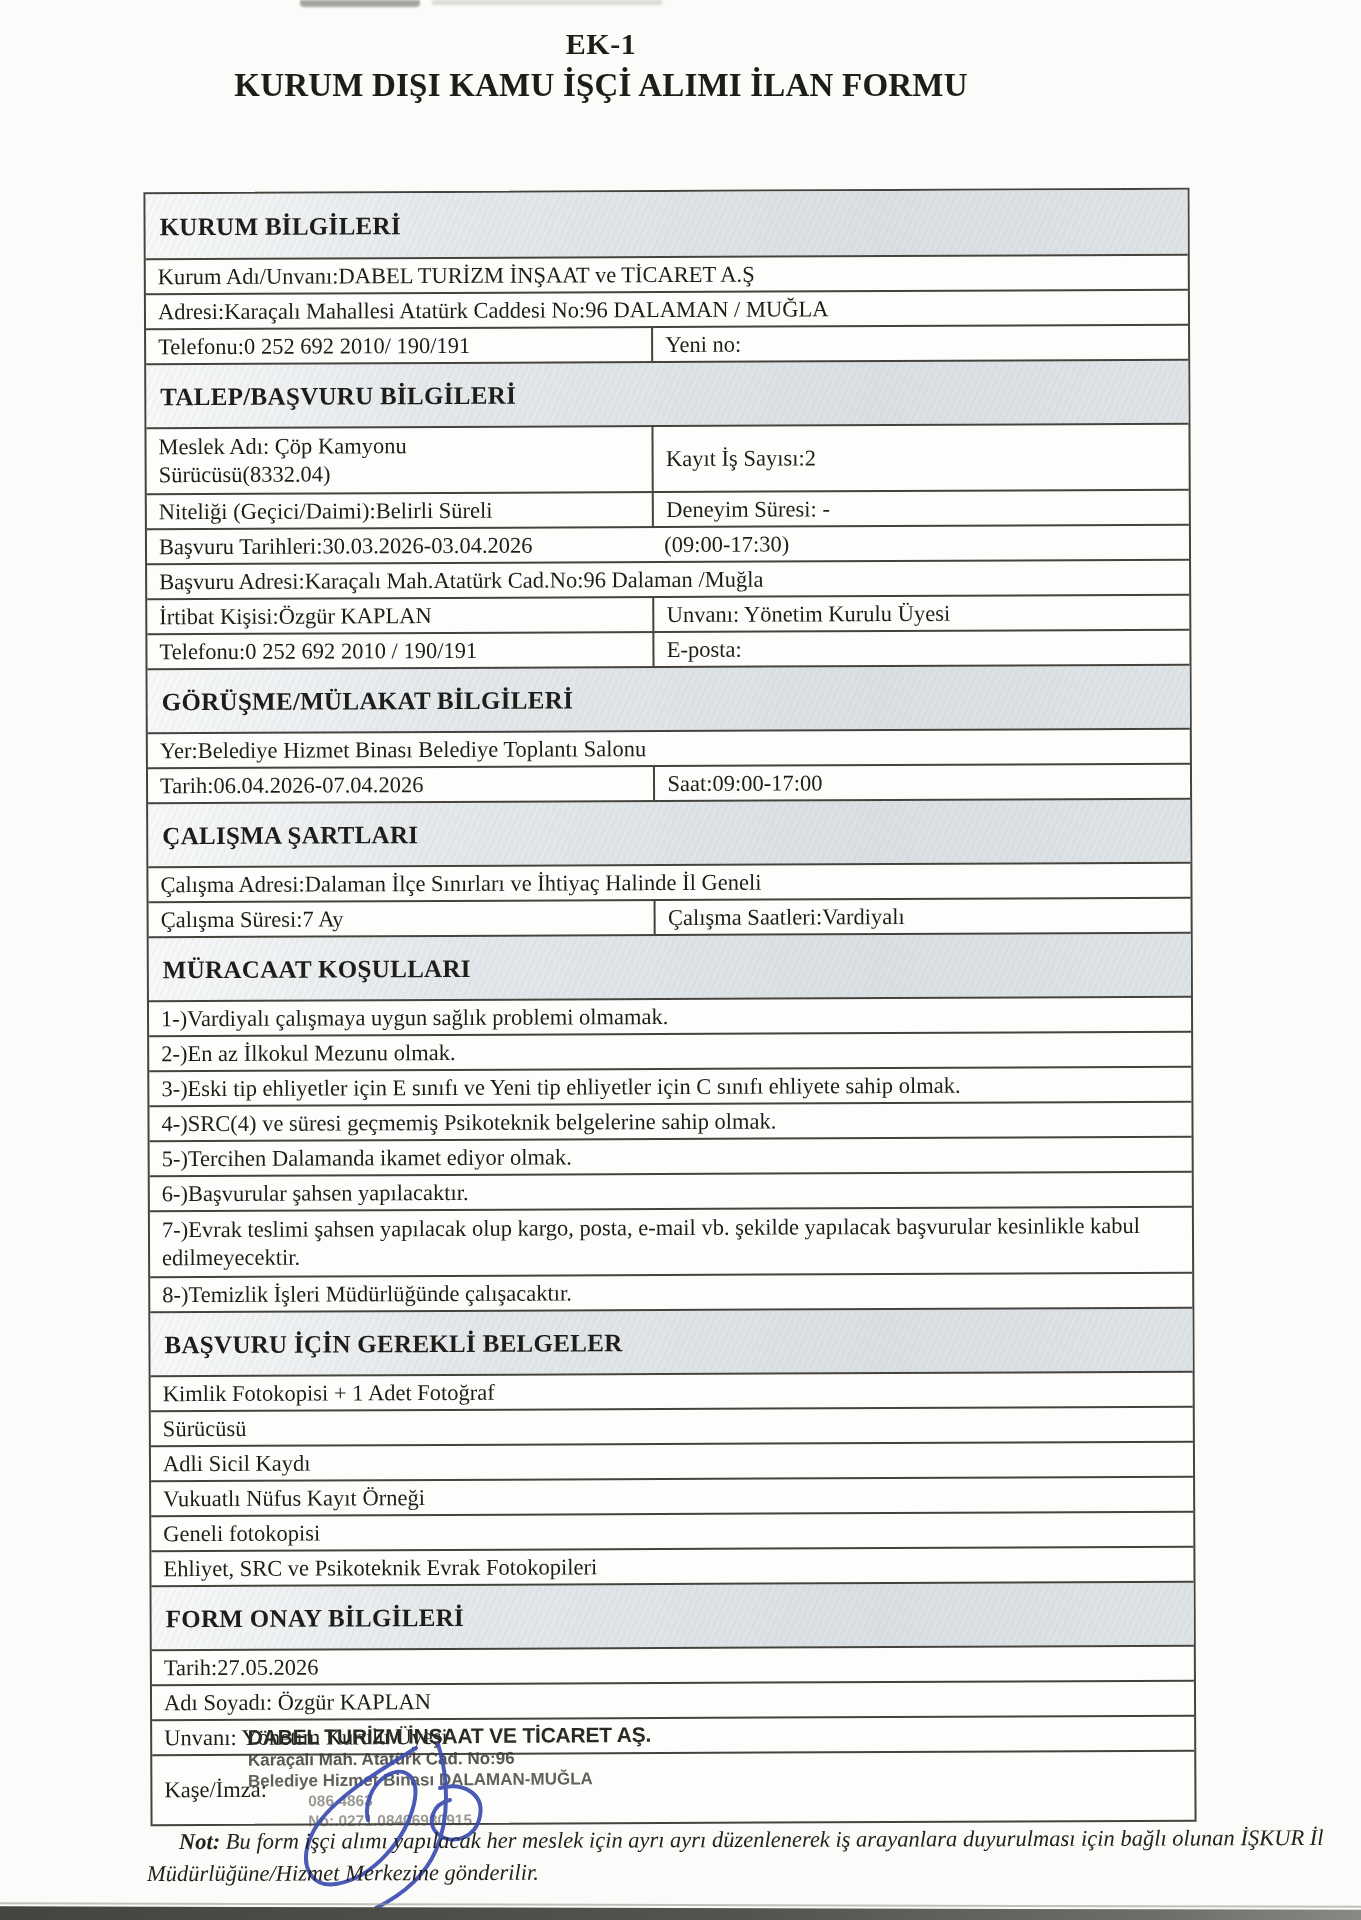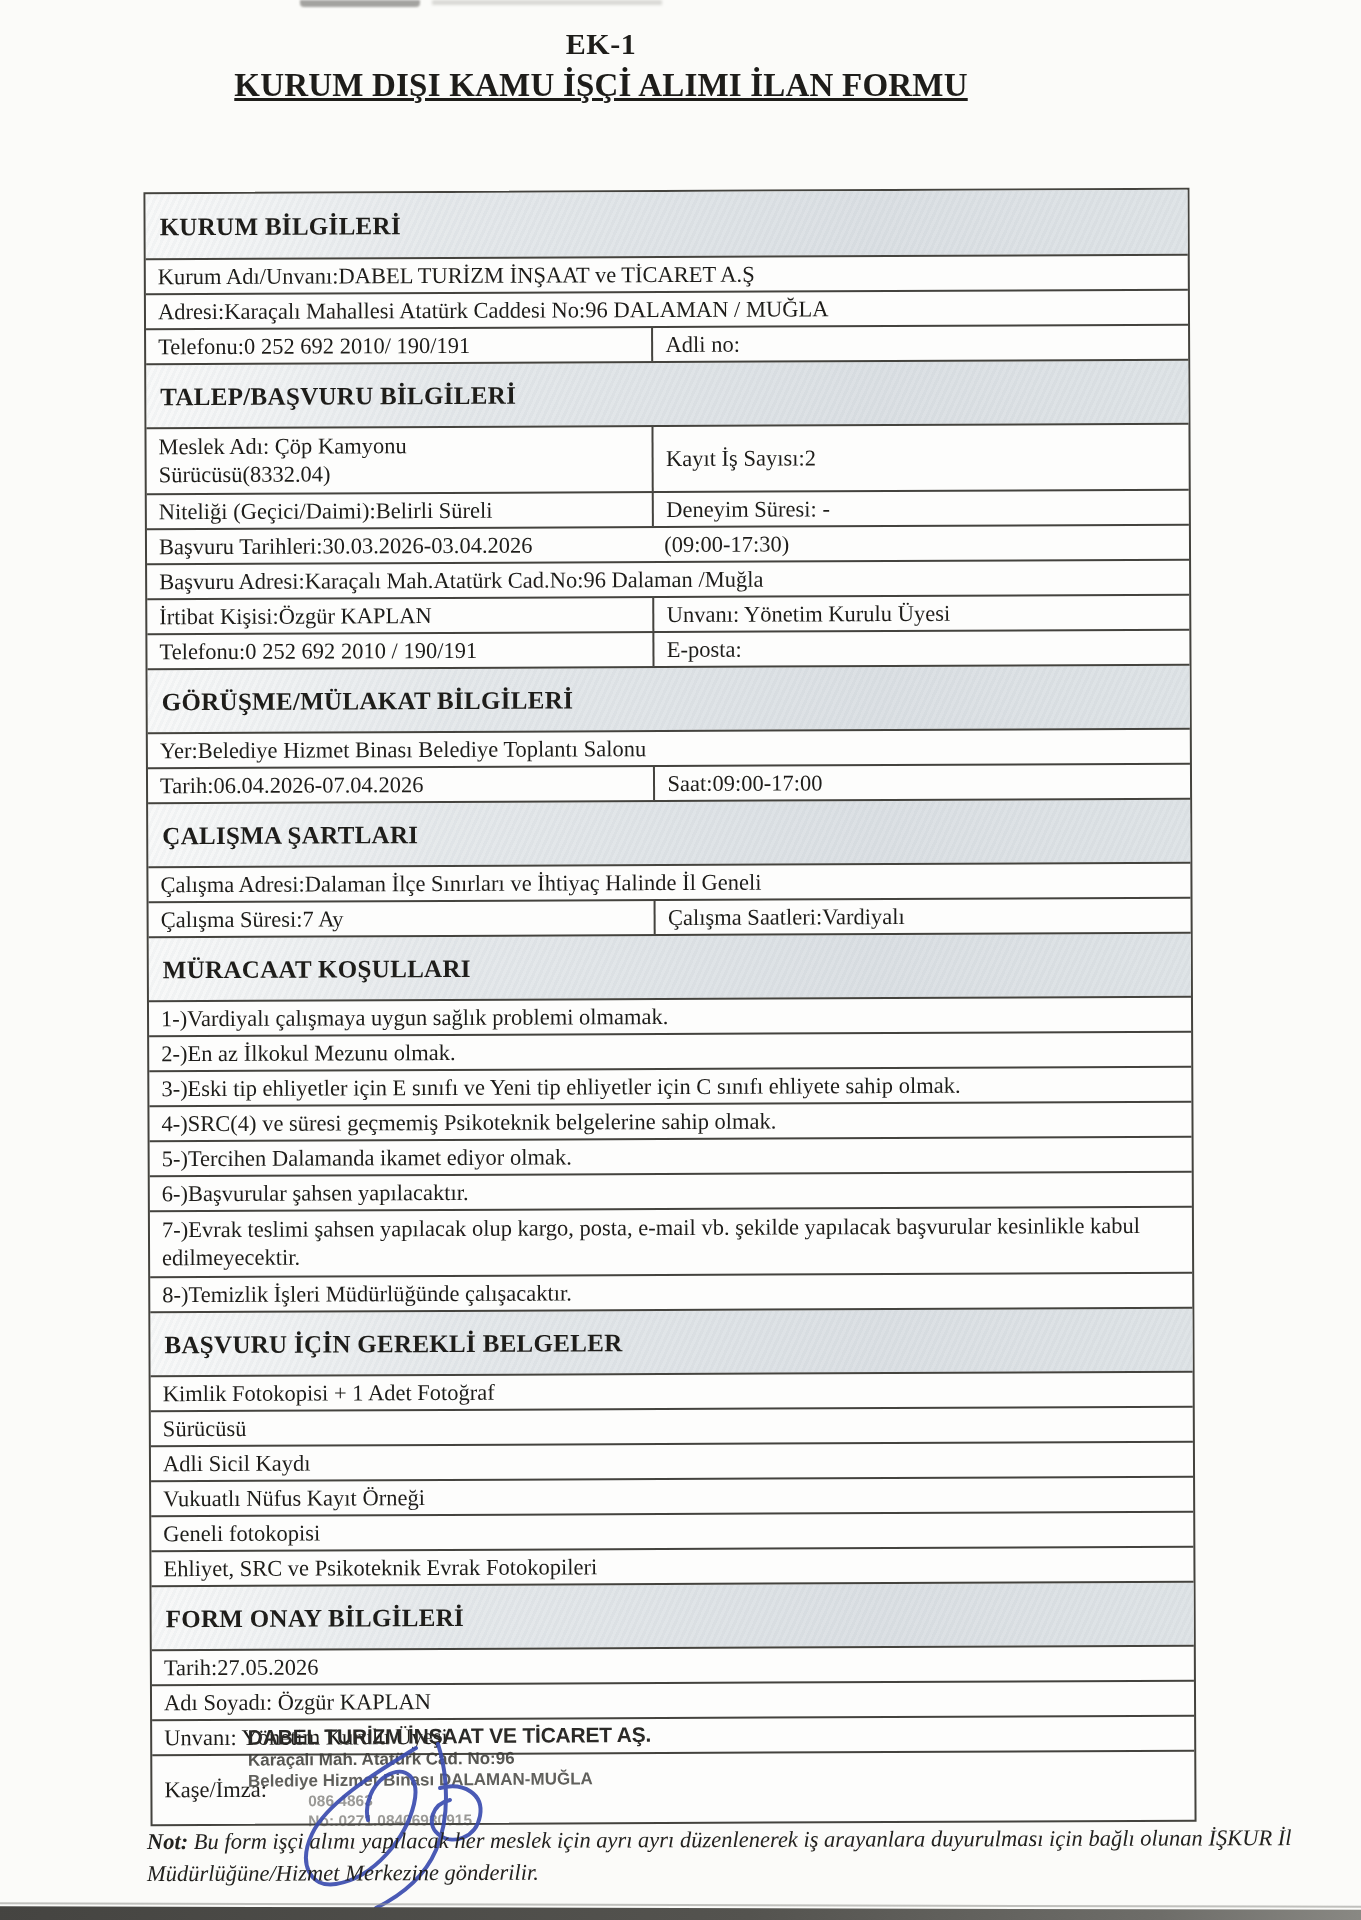--- a/index.html
+++ b/index.html
@@ -31,21 +31,21 @@
     position:absolute;left:0;bottom:14px;width:1361px;height:2px;
     background:#9a9994;opacity:.6;transform:rotate(0.15deg);
   }
 
   
   .title-block{padding-top:26px;text-align:center;}
   .title-ek{
     font-size:30px;font-weight:bold;letter-spacing:.5px;line-height:36px;margin:0;
   }
   .title-main{
-    font-size:33px;font-weight:bold;letter-spacing:.2px;line-height:46px;margin:0;text-decoration:underline;
+    font-size:33px;font-weight:bold;letter-spacing:.2px;line-height:46px;margin:0;
   }
 
   
   .form-table{
     position:absolute;left:147px;top:190px;width:1046px;
     border:2px solid #44433e;
     background:#fdfdfc;
     transform:rotate(-0.25deg);
     box-sizing:border-box;
   }
@@ -76,21 +76,21 @@
 
   .wrap-narrow{max-width:330px;}
   .wrap-cond7{max-width:980px;}
 
   
   .note{
     position:absolute;left:147px;top:1824px;width:1196px;
     font-style:italic;font-size:22.5px;line-height:32px;color:#23221f;
     transform:rotate(-0.2deg);
   }
-  .note .note-label{font-weight:bold;}
+  .note .note-label{font-weight:bold;margin-left:32px;}
 
   
   .stamp{
     position:absolute;left:248px;top:1724px;width:470px;
     font-family:"Liberation Sans", sans-serif;
     transform:rotate(-0.4deg);
     pointer-events:none;
   }
   .stamp-l1{font-size:21px;font-weight:bold;letter-spacing:-0.2px;color:#2b2a27;}
   .stamp-l2,.stamp-l3{font-size:17px;font-weight:bold;color:#3a3935;opacity:.85;line-height:21px;}
@@ -122,21 +122,21 @@
       <span class="txt">Kurum Adı/Unvanı:DABEL TURİZM İNŞAAT ve TİCARET A.Ş</span>
     </div>
     <div class="row">
       <span class="txt">Adresi:Karaçalı Mahallesi Atatürk Caddesi No:96 DALAMAN / MUĞLA</span>
     </div>
     <div class="row two">
       <div class="cl">
         <span class="txt">Telefonu:0 252 692 2010/ 190/191</span>
       </div>
       <div class="cr">
-        <span class="txt">Adli no:</span>
+        <span class="txt">Yeni no:</span>
       </div>
     </div>
 
     <div class="sec-header">
       <span class="sec-title">TALEP/BAŞVURU BİLGİLERİ</span>
     </div>
     <div class="row two tall">
       <div class="cl">
         <span class="txt wrap-narrow">Meslek Adı: Çöp Kamyonu Sürücüsü(8332.04)</span>
       </div>

